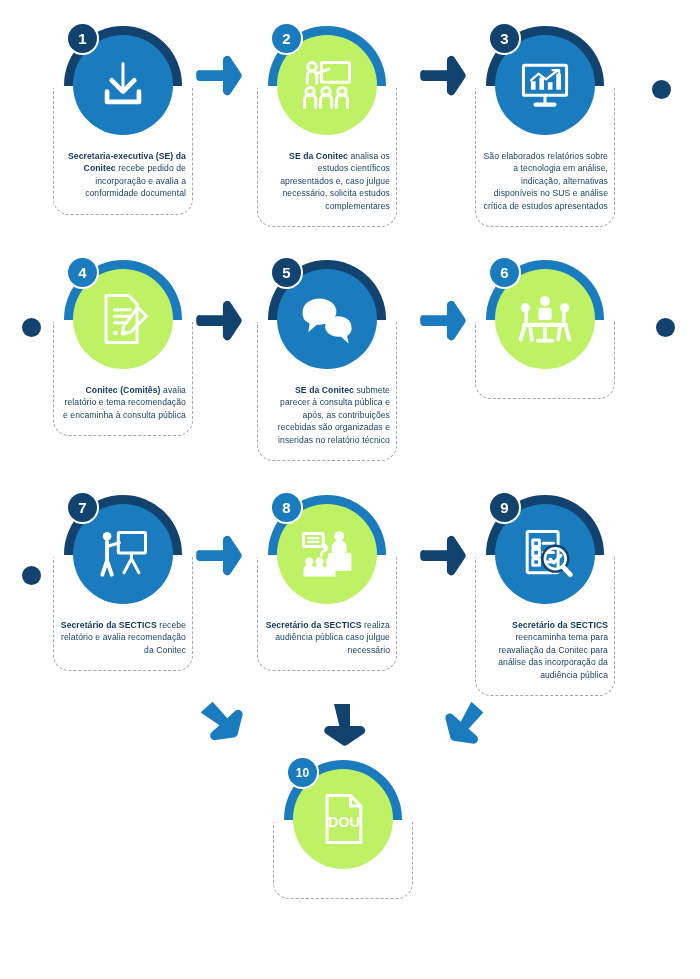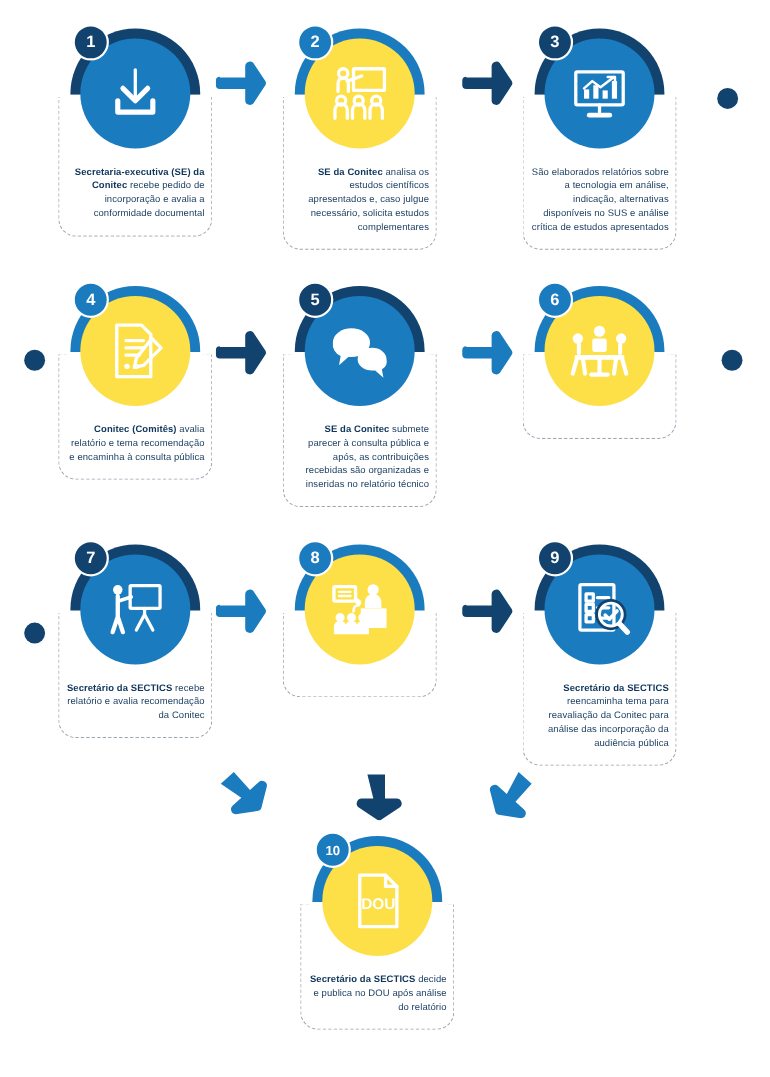--- a/index.html
+++ b/index.html
@@ -79,21 +79,21 @@
   }
   .disc {
     position: absolute;
     left: 9px; top: 9px;
     width: 100px; height: 100px;
     border-radius: 50%;
     display: flex;
     align-items: center;
     justify-content: center;
   }
-  .disc.navy  { background: #fde047; }
+  .disc.navy  { background: #bef264; }
   .disc.blue  { background: #1b7bbf; }
 
   .badge {
     position: absolute;
     left: 2px;
     top: -4px;
     width: 33px;
     height: 33px;
     border-radius: 50%;
     border: 2.5px solid #ffffff;
@@ -291,20 +291,21 @@
               <circle cx="13" cy="40" r="4.4" fill="#ffffff" stroke="none"></circle>
               <path d="M7 56 v-7 a6 6 0 0 1 12 0 v7" fill="#ffffff" stroke="none"></path>
               <circle cx="24" cy="40" r="4.4" fill="#ffffff" stroke="none"></circle>
               <path d="M18 56 v-7 a6 6 0 0 1 12 0 v7" fill="#ffffff" stroke="none"></path>
               <circle cx="35" cy="40" r="4.4" fill="#ffffff" stroke="none"></circle>
               <path d="M29 56 v-7 a6 6 0 0 1 12 0 v7" fill="#ffffff" stroke="none"></path>
             </svg>
           </div>
           <div class="badge blue">8</div>
         </div>
+        <div class="step-text"><b>Secretário da SECTICS</b><span> realiza audiência pública caso julgue necessário</span></div>
       </div>
     </div>
     <div class="step" style="left: 470px; top: 557px;">
       <div class="step-body">
         <div class="circle-wrap">
           <div class="ring"></div>
           <div class="ring-mask"></div>
           <div class="disc blue">
             <svg class="icon-svg" viewBox="0 0 64 64" width="60" height="60" fill="none" stroke="#ffffff" stroke-width="3.2" stroke-linecap="round" stroke-linejoin="round">
               <rect x="13" y="8" width="33" height="44" rx="1.5"></rect>
@@ -332,21 +333,20 @@
           <div class="ring-mask"></div>
           <div class="disc navy">
             <svg class="icon-svg" viewBox="0 0 64 64" width="60" height="60" fill="none" stroke="#ffffff" stroke-width="3.2" stroke-linecap="round" stroke-linejoin="round">
               <path d="M15 7 h25 l11 11 v39 H15 Z"></path>
               <path d="M40 7 v11 h11"></path>
               <text x="33" y="40" text-anchor="middle" fill="#ffffff" stroke="none" font-size="15" font-weight="bold" font-family="&quot;Liberation Sans&quot;, sans-serif">DOU</text>
             </svg>
           </div>
           <div class="badge blue ten">10</div>
         </div>
-        <div class="step-text"><b>Secretário da SECTICS</b><span> decide e publica no DOU após análise do relatório</span></div>
       </div>
     </div>
     <div class="arrow" style="left: 196px; top: 55px;">
       <svg viewBox="0 0 48 44">
         <path fill="#1b7bbf" d="M3 16 h24 v-10.5 a4.5 4.5 0 0 1 7.7-3.2 l11.5 17.4 a4 4 0 0 1 0 3.6 l-11.5 17.4 a4.5 4.5 0 0 1-7.7-3.2 v-10.5 h-24 a3.8 3.8 0 0 1-3.8-3.8 v-3.9 a3.8 3.8 0 0 1 3.8-3.8 Z" transform="translate(1,0) scale(0.96)"></path>
       </svg>
     </div>
     <div class="arrow" style="left: 420px; top: 55px;">
       <svg viewBox="0 0 48 44">
         <path fill="#12426e" d="M3 16 h24 v-10.5 a4.5 4.5 0 0 1 7.7-3.2 l11.5 17.4 a4 4 0 0 1 0 3.6 l-11.5 17.4 a4.5 4.5 0 0 1-7.7-3.2 v-10.5 h-24 a3.8 3.8 0 0 1-3.8-3.8 v-3.9 a3.8 3.8 0 0 1 3.8-3.8 Z" transform="translate(1,0) scale(0.96)"></path>

